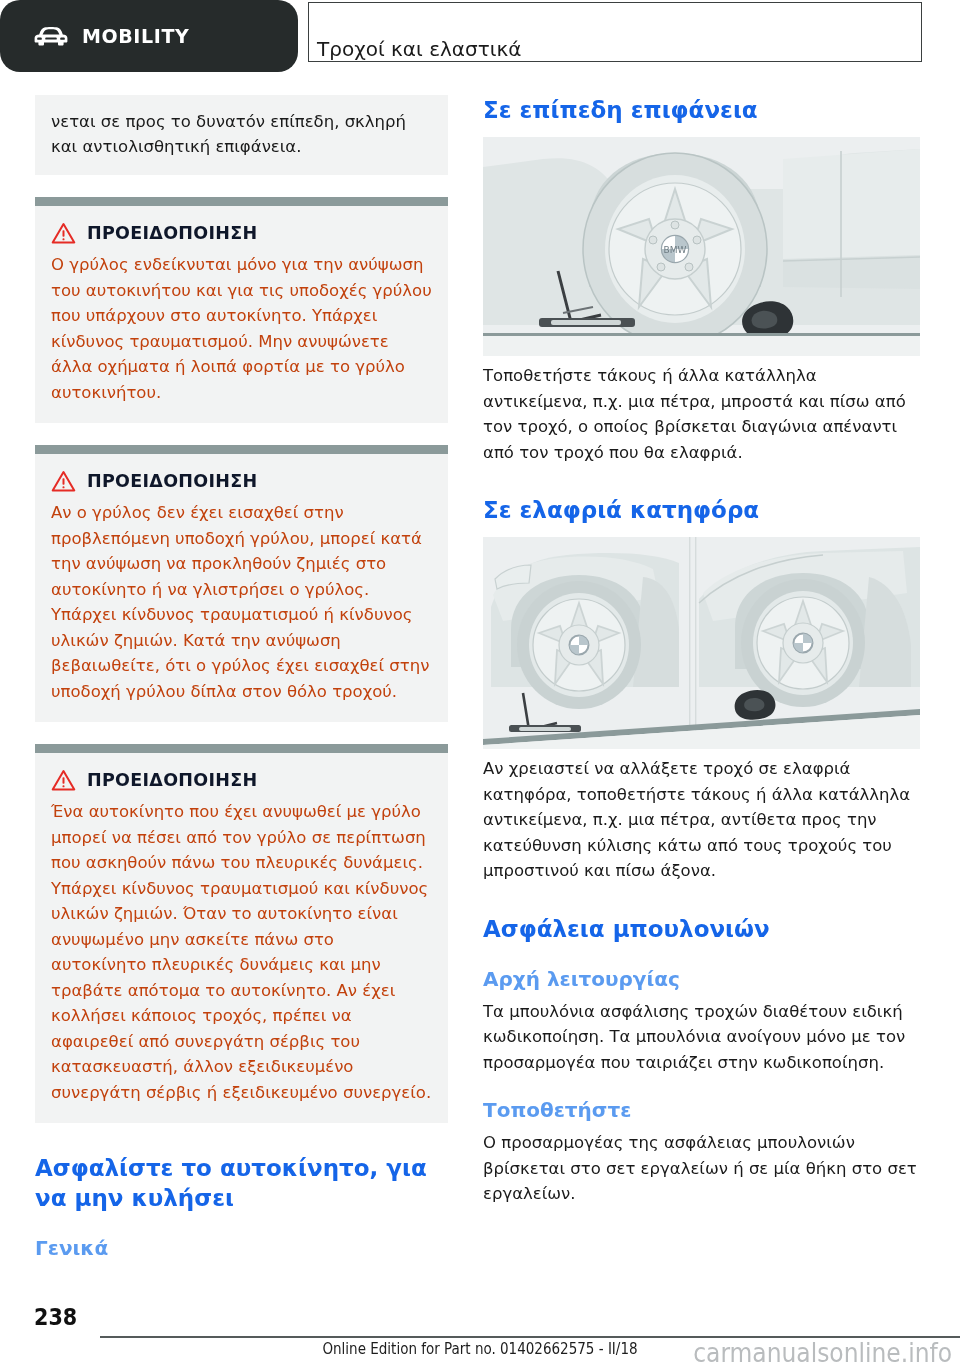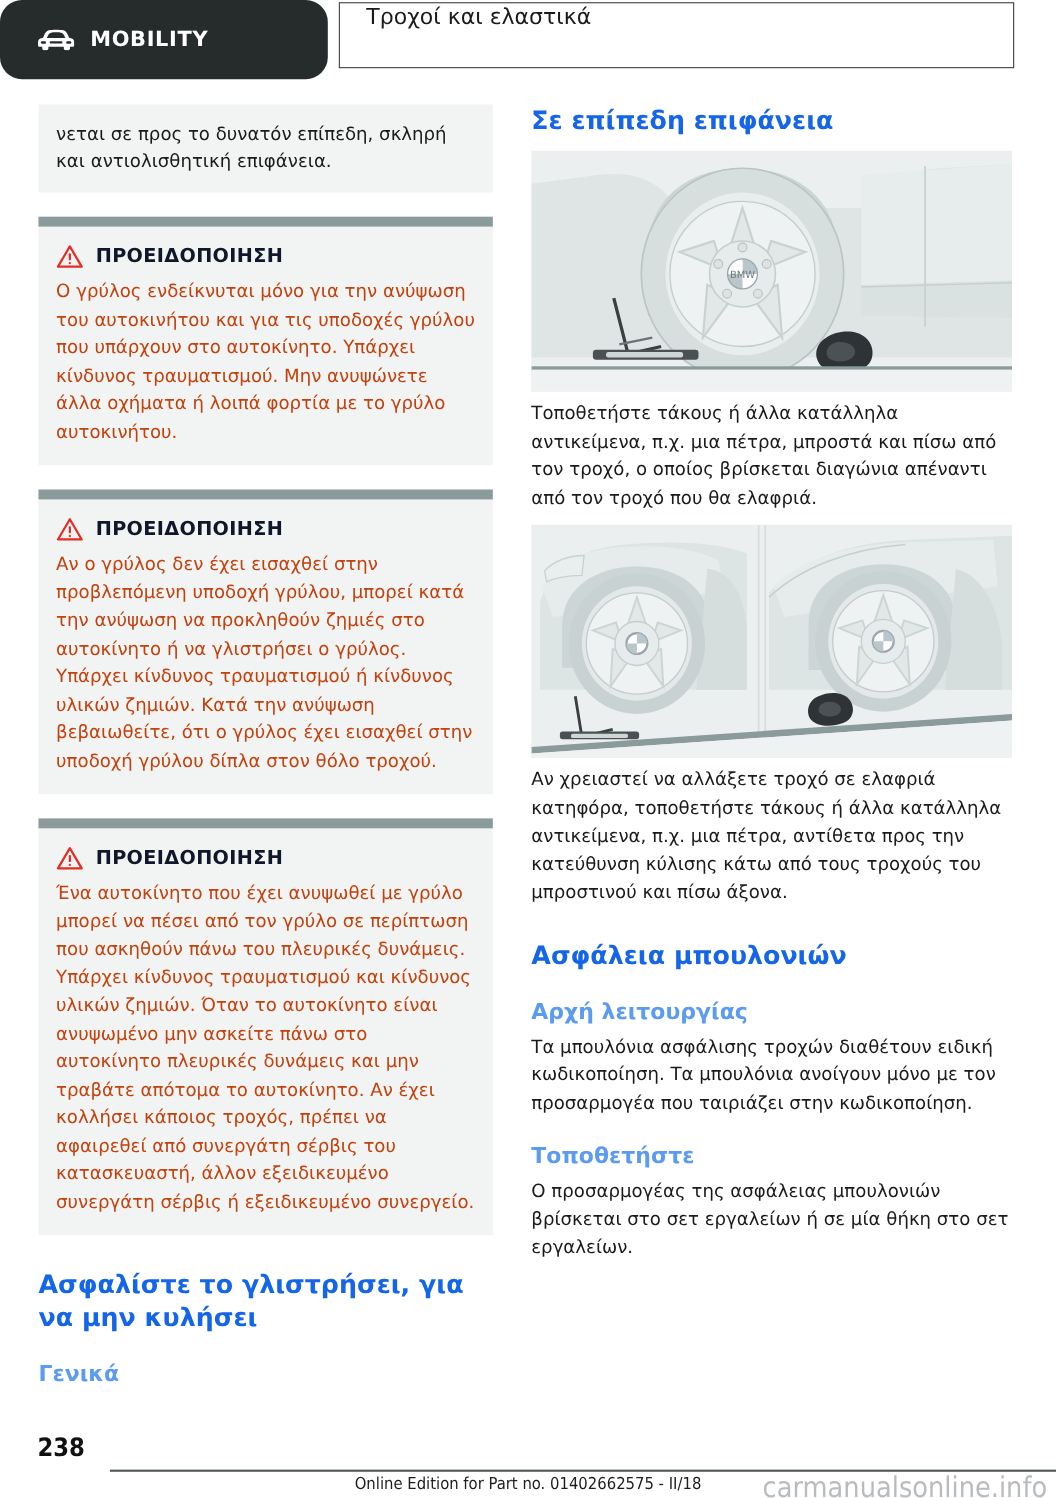--- a/index.html
+++ b/index.html
@@ -44,22 +44,22 @@
     letter-spacing: 0.6px;
   }
   .header-title-box {
     position: absolute;
     left: 308px; top: 2px;
     width: 614px; height: 60px;
     border: 1.5px solid #3b4040;
     background: #ffffff;
     box-sizing: border-box;
     display: flex;
-    align-items: flex-start;
-    padding-left: 24px;
+    align-items: flex-end;
+    padding-left: 8px;
   }
   .header-title-box .title-text {
     font-size: 20px;
     color: #1a1a1a;
   }
 
   
   .col-left {
     position: absolute;
     left: 35px; top: 95px;
@@ -243,21 +243,21 @@
       <svg class="warn-tri" viewBox="0 0 25 22">
         <path fill="none" stroke="#e52b25" stroke-width="2" stroke-linejoin="round" d="M12.5 2 L23.3 20.4 L1.7 20.4 Z"></path>
         <rect fill="#e52b25" x="11.5" y="8.3" width="2" height="6.4" rx="0.8"></rect>
         <rect fill="#e52b25" x="11.5" y="16.2" width="2" height="2.1" rx="0.9"></rect>
       </svg>
       <span class="warn-title">ΠΡΟΕΙΔΟΠΟΙΗΣΗ</span>
     </div>
     <p class="warn-body">Ένα αυτοκίνητο που έχει ανυψωθεί με γρύλο μπορεί να πέσει από τον γρύλο σε περίπτωση που ασκηθούν πάνω του πλευρικές δυνάμεις. Υπάρχει κίνδυνος τραυματισμού και κίνδυνος υλικών ζημιών. Όταν το αυτοκίνητο είναι ανυψωμένο μην ασκείτε πάνω στο αυτοκίνητο πλευρικές δυνάμεις και μην τραβάτε απότομα το αυτοκίνητο. Αν έχει κολλήσει κάποιος τροχός, πρέπει να αφαιρεθεί από συνεργάτη σέρβις του κατασκευαστή, άλλον εξειδικευμένο συνεργάτη σέρβις ή εξειδικευμένο συνεργείο.</p>
   </div>
 
-  <h2 class="sec">Ασφαλίστε το γλιστρήσει, για να μην κυλήσει</h2>
+  <h2 class="sec">Ασφαλίστε το αυτοκίνητο, για να μην κυλήσει</h2>
   <h3 class="sub">Γενικά</h3>
 </div>
 
 <div class="col-right">
 
   <h2 class="sec" style="margin-top:0">Σε επίπεδη επιφάνεια</h2>
 
   <div class="figure fig-a">
     <svg viewBox="0 0 437 219" width="437" height="219">
       <rect x="0" y="0" width="437" height="219" fill="#eceff0"></rect>
@@ -305,20 +305,21 @@
       <path fill="#2e3336" d="M264 196 C256 188 258 176 268 170 C278 163 295 162 304 170 C313 178 312 192 303 197 C292 203 272 203 264 196 Z"></path>
       <path fill="#4b5255" d="M270 188 C266 182 271 175 279 174 C288 173 296 178 294 185 C292 192 276 194 270 188 Z"></path>
 
       <rect x="0" y="196" width="437" height="3.5" fill="#8b9a9a"></rect>
       <rect x="0" y="199" width="437" height="20" fill="#eff2f2"></rect>
     </svg>
   </div>
 
   <p class="body">Τοποθετήστε τάκους ή άλλα κατάλληλα αντικείμενα, π.χ. μια πέτρα, μπροστά και πίσω από τον τροχό, ο οποίος βρίσκεται διαγώνια απέναντι από τον τροχό που θα ελαφριά.</p>
 
+  <h2 class="sec">Σε ελαφριά κατηφόρα</h2>
 
   <div class="figure fig-b">
     <svg viewBox="0 0 437 212" width="437" height="212">
       <rect x="0" y="0" width="437" height="212" fill="#eceff0"></rect>
 
       <g>
         <path fill="#dde4e4" d="M8 70 C18 38 44 22 84 18 C130 14 172 16 196 26 L196 150 L8 150 Z"></path>
         <path fill="#e6ebeb" d="M10 58 C24 32 50 22 86 20 C120 18 150 22 170 32 L176 60 L20 84 Z"></path>
         <path fill="#cdd6d6" d="M28 92 C28 58 58 38 96 38 C134 38 162 58 162 92 L162 130 L28 130 Z"></path>
         <path fill="#d6dddd" d="M160 40 C180 42 192 60 196 92 L196 150 L150 150 Z"></path>

